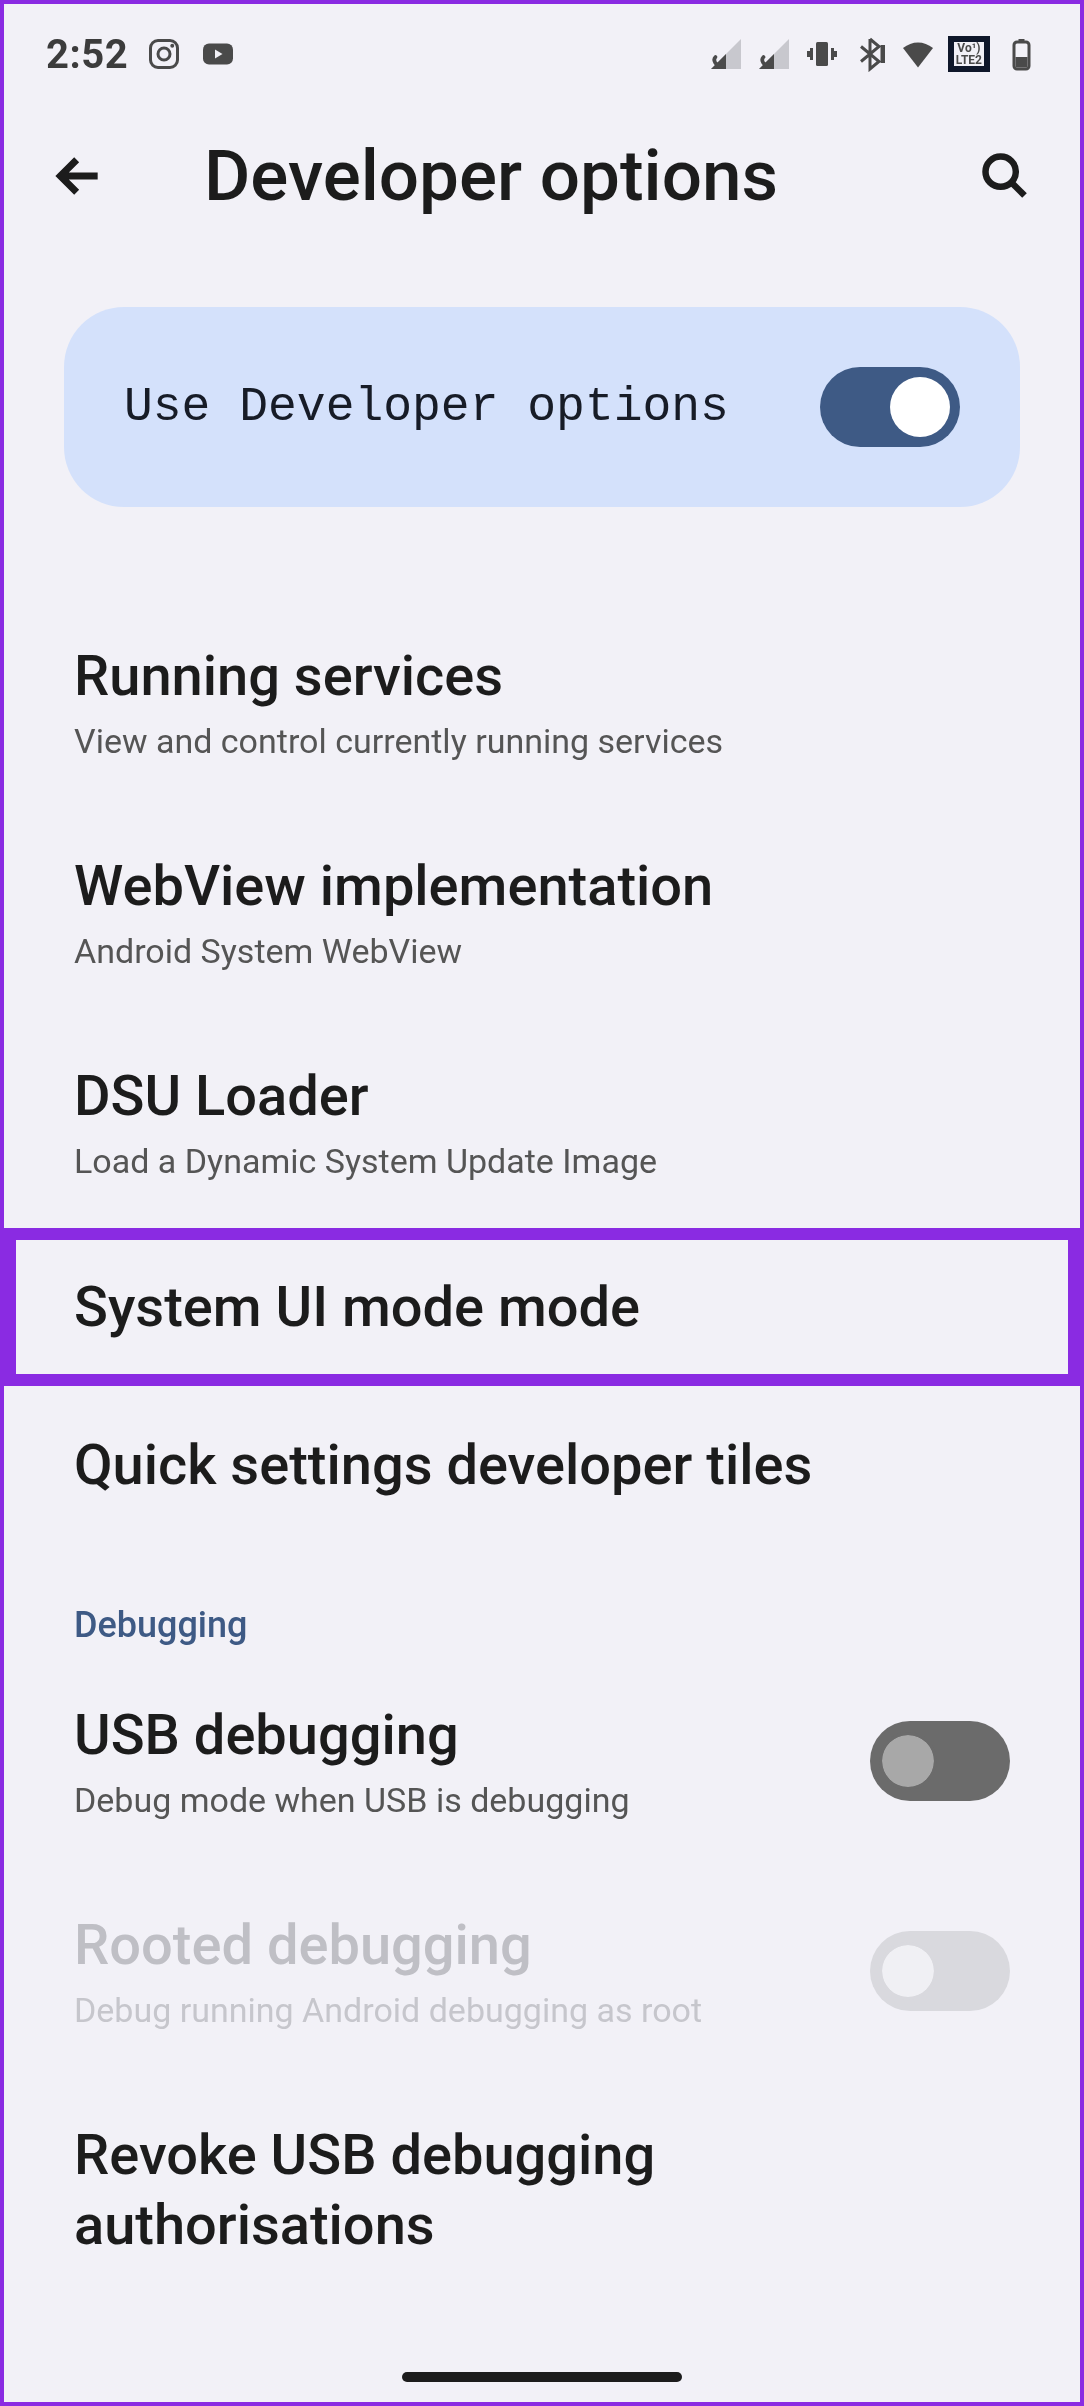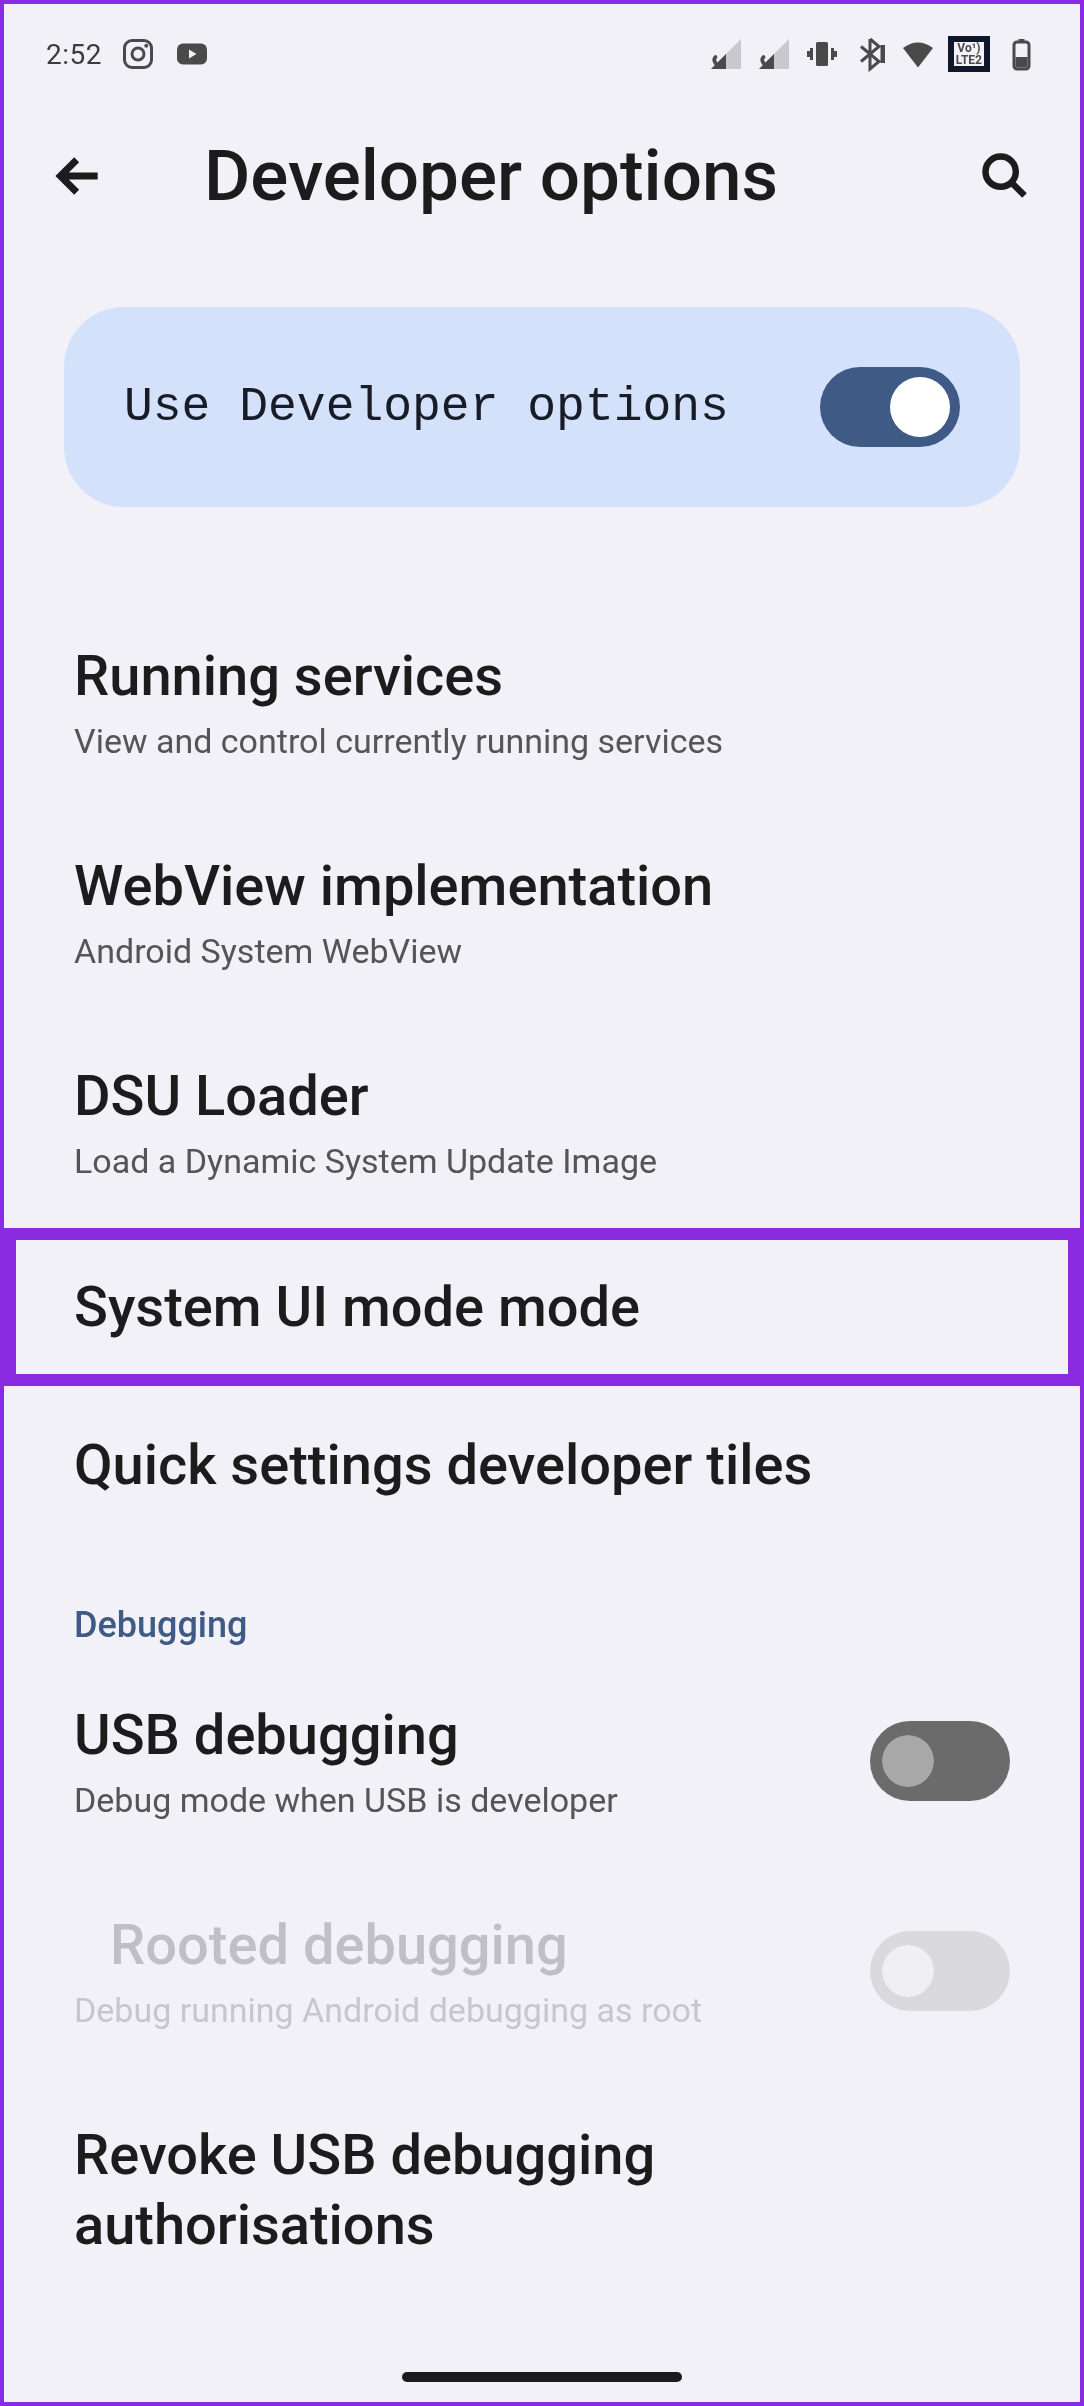--- a/index.html
+++ b/index.html
@@ -17,21 +17,21 @@
 
   
   .status-bar {
     display: flex;
     justify-content: space-between;
     align-items: center;
     padding: 20px 42px 10px 42px;
     height: 90px;
   }
   .status-left { display: flex; align-items: center; gap: 18px; }
-  .status-time { font-size: 28px; font-weight: 400; color: #3c3c3c; letter-spacing: 0.5px;}
+  .status-time { font-size: 40px; font-weight: 700; color: #3c3c3c; letter-spacing: 0.5px;}
   .status-right { display: flex; align-items: center; gap: 12px; }
   .status-icon { color: #4a4a4a; display:inline-flex; align-items:center; justify-content:center;}
   .status-icon svg { width: 36px; height: 36px; fill: currentColor; }
   .vo-lte { 
     border: 6px solid #0f172a; 
     font-size: 12px; 
     font-weight: 700; 
     padding: 0 2px; 
     display:flex; flex-direction:column; align-items:center; line-height:1;
     color:#4a4a4a;
@@ -93,21 +93,21 @@
   .item {
     padding: 44px 70px;
     display: flex;
     align-items: center;
     justify-content: space-between;
     gap: 30px;
   }
   .item-text { flex: 1; display:flex; flex-direction:column; gap: 8px;}
   .item-title { font-size: 56px; font-weight: 500; color: #1c1c1c; line-height:1.25;}
   .item-sub { font-size: 34px; color: #555; line-height:1.3;}
-  .item.disabled .item-title { color: #bfbfc5; margin-left: 36px; }
+  .item.disabled .item-title { color: #bfbfc5; }
   .item.disabled .item-sub { color: #c6c6cc; }
 
   
   .item.highlight {
     outline: 12px solid #8a2be2;
     outline-offset: -12px;
     margin: 0 0;
   }
 
   
@@ -251,21 +251,21 @@
     <div class="item-text">
       <div class="item-title">Quick settings developer tiles</div>
     </div>
   </div>
 
   <div class="section-header">Debugging</div>
 
   <div class="item">
     <div class="item-text">
       <div class="item-title">USB debugging</div>
-      <div class="item-sub">Debug mode when USB is developer</div>
+      <div class="item-sub">Debug mode when USB is debugging</div>
     </div>
     <div class="switch switch-off">
       <div class="thumb"></div>
     </div>
   </div>
 
   <div class="item disabled">
     <div class="item-text">
       <div class="item-title">Rooted debugging</div>
       <div class="item-sub">Debug running Android debugging as root</div>

